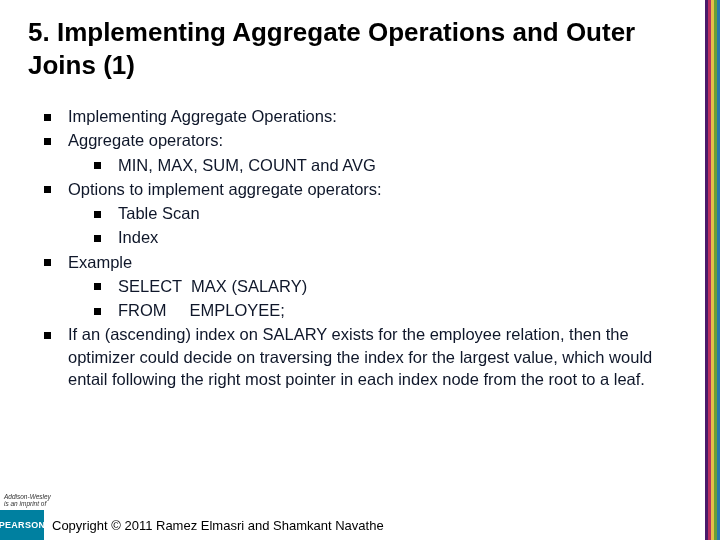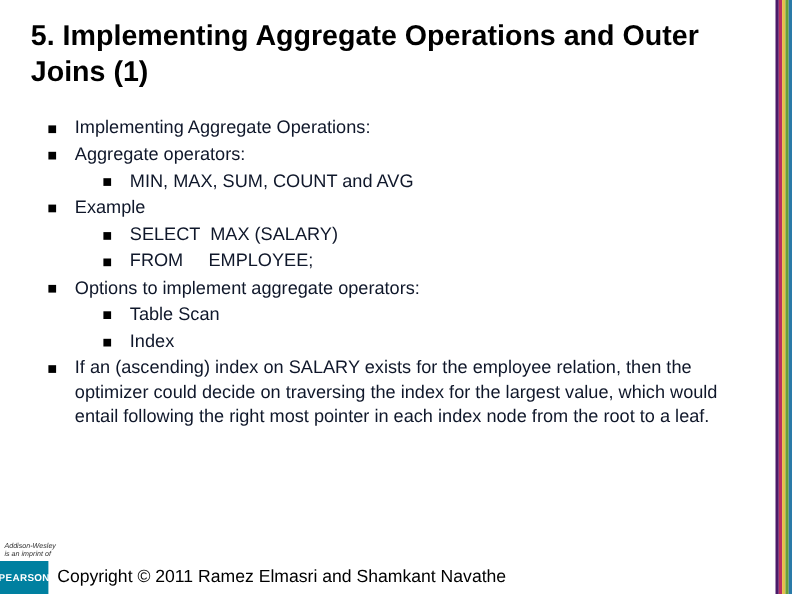--- a/index.html
+++ b/index.html
@@ -98,21 +98,21 @@
   .aw {
     position: absolute;
     left: 4px;
     bottom: 32px;
     font-size: 6.5px;
     font-style: italic;
     color: #333;
     line-height: 1.05;
   }
   .copyright {
-    font-size: 16px;
+    font-size: 13px;
     color: #000;
     margin-left: 8px;
   }
 </style>
 </head>
 <body>
 
 <div class="slide">
 
   <h1 class="title">5. Implementing Aggregate Operations and Outer Joins (1)</h1>
@@ -120,31 +120,31 @@
   <div class="content">
     <ul class="level1">
       <li><span>Implementing Aggregate Operations:</span></li>
       <li>
         <span>Aggregate operators:</span>
         <ul class="level2">
           <li><span class="bold">MIN, MAX, SUM, COUNT and AVG</span></li>
         </ul>
       </li>
       <li>
+        <span>Options to implement aggregate operators:</span>
+        <ul class="level2">
+          <li><span class="bold">Table Scan</span></li>
+          <li><span class="bold">Index</span></li>
+        </ul>
+      </li>
+      <li>
         <span>Example</span>
         <ul class="level2">
           <li><span class="mono-align">SELECT  MAX (SALARY)</span></li>
           <li><span class="mono-align">FROM     EMPLOYEE;</span></li>
-        </ul>
-      </li>
-      <li>
-        <span>Options to implement aggregate operators:</span>
-        <ul class="level2">
-          <li><span class="bold">Table Scan</span></li>
-          <li><span class="bold">Index</span></li>
         </ul>
       </li>
       <li><span>If an (ascending) index on SALARY exists for the employee relation, then the optimizer could decide on traversing the index for the largest value, which would entail following the right most pointer in each index node from the root to a leaf.</span></li>
     </ul>
   </div>
 
 </div>
 
 <div class="rainbow">
   <div class="rb1"></div>

